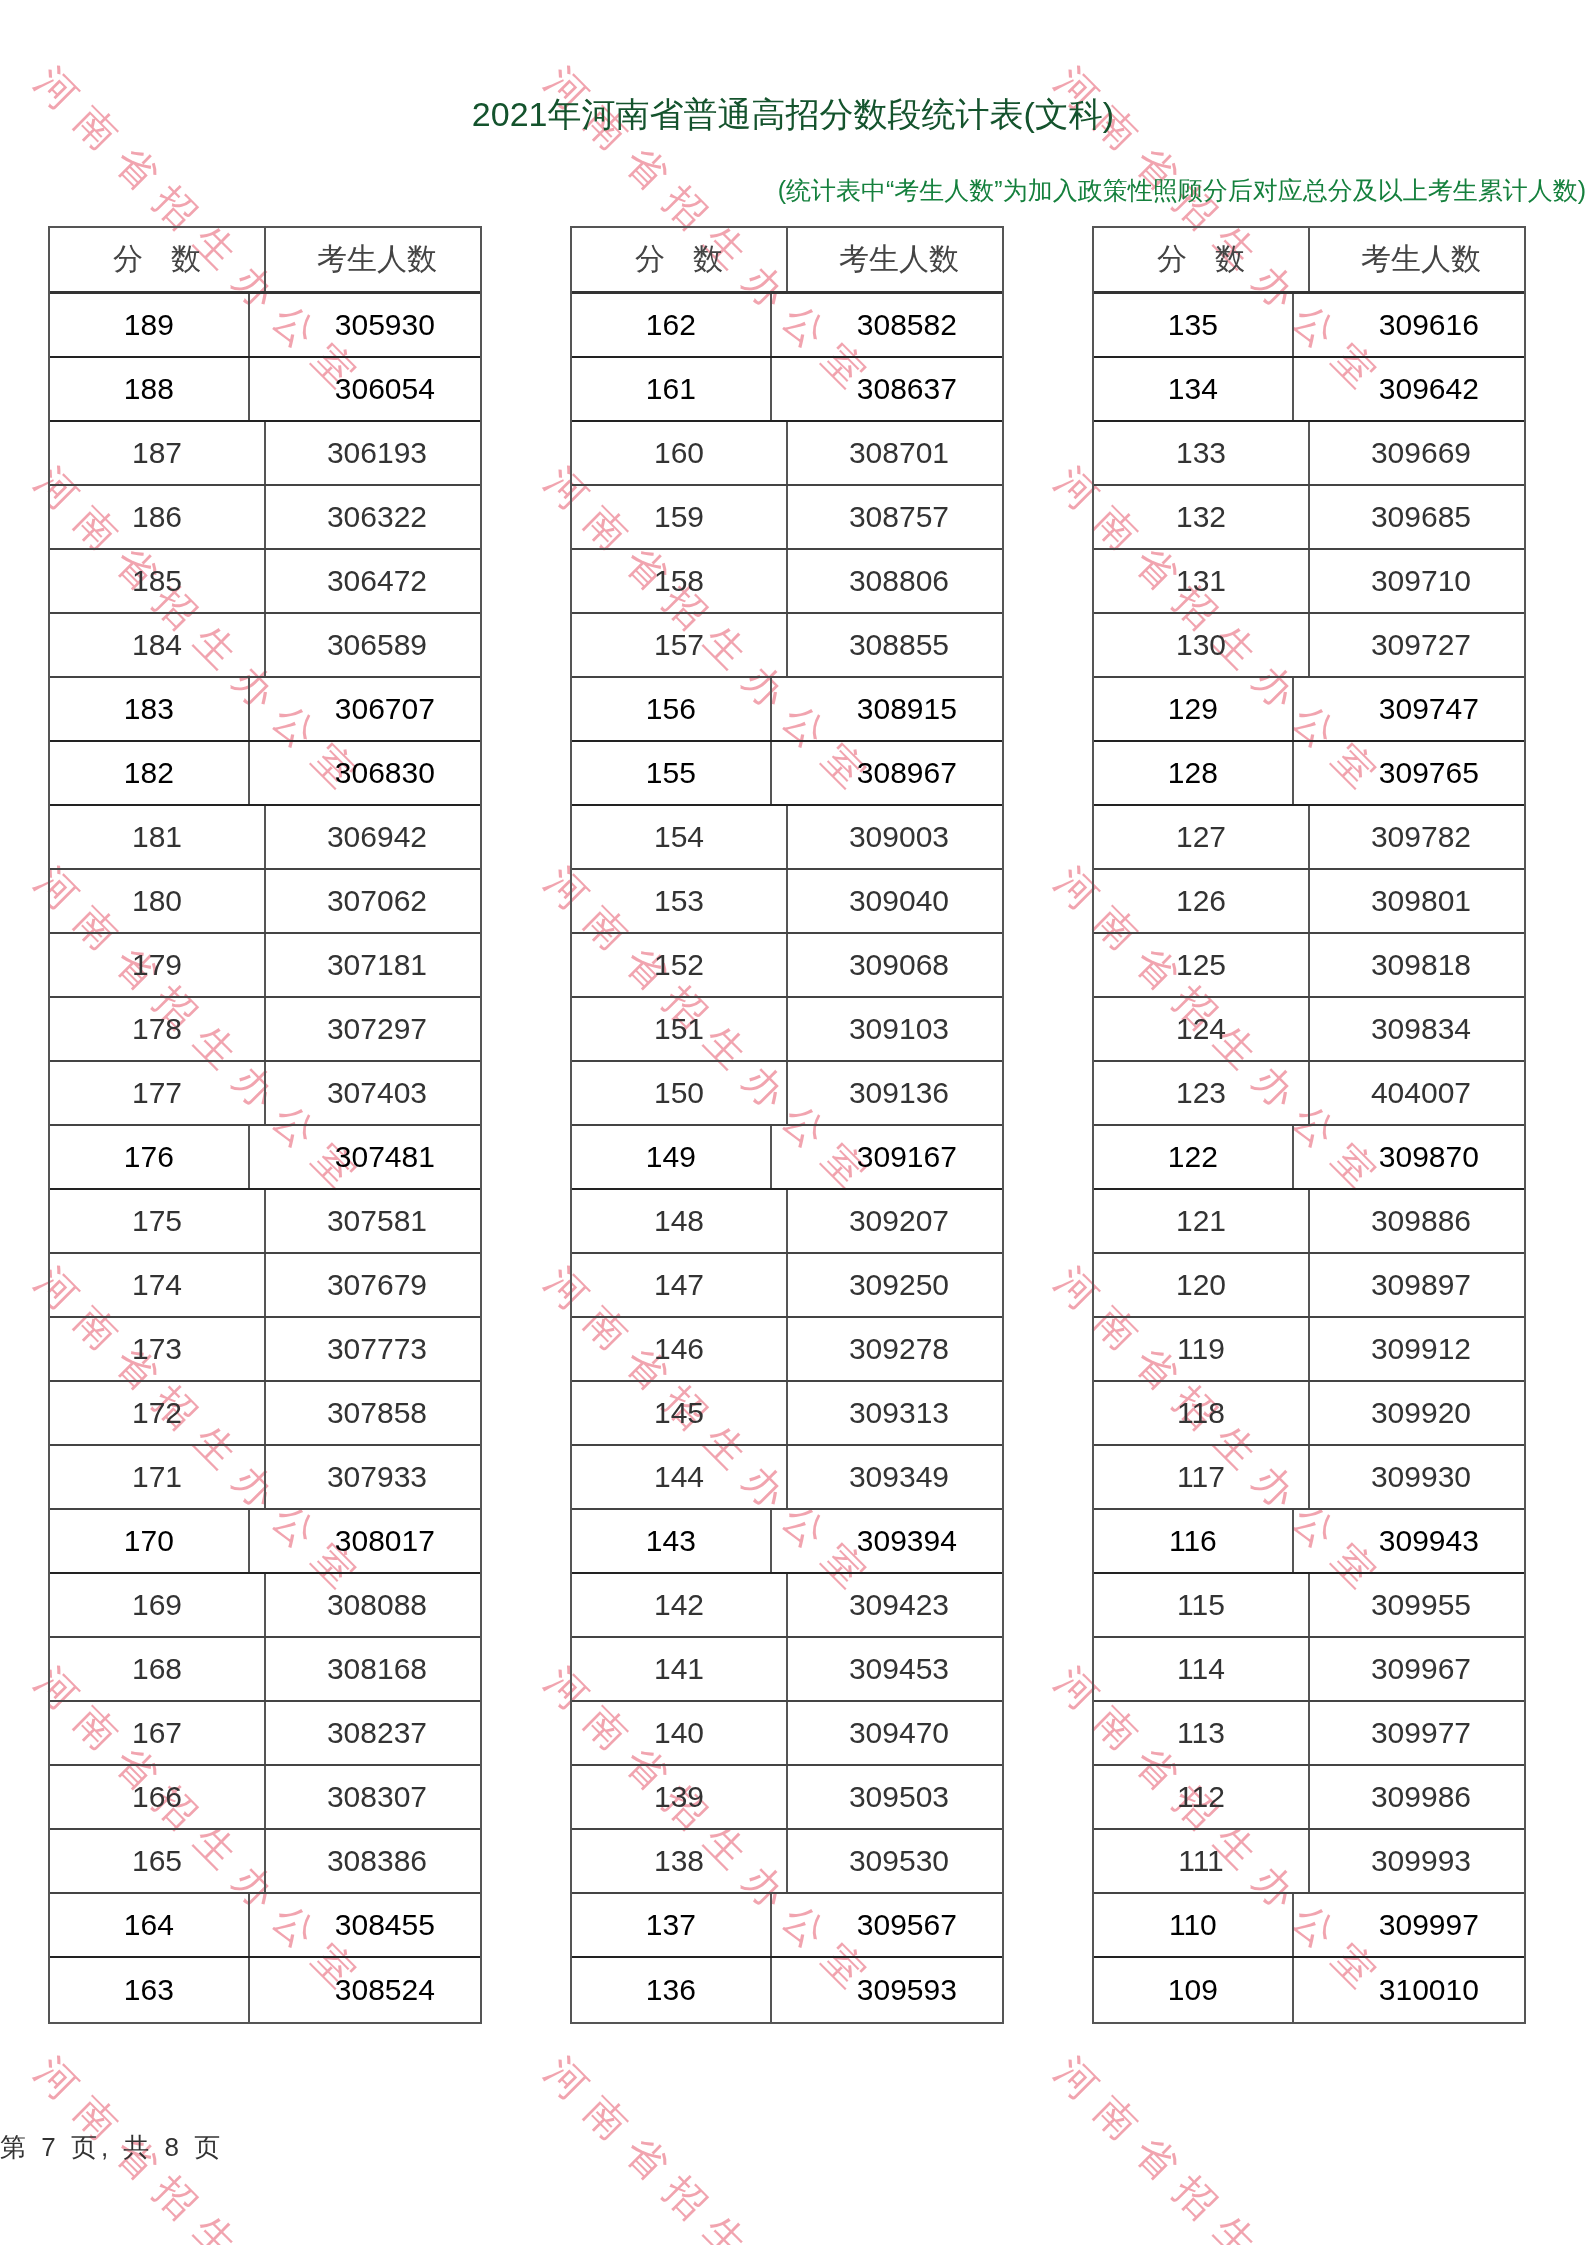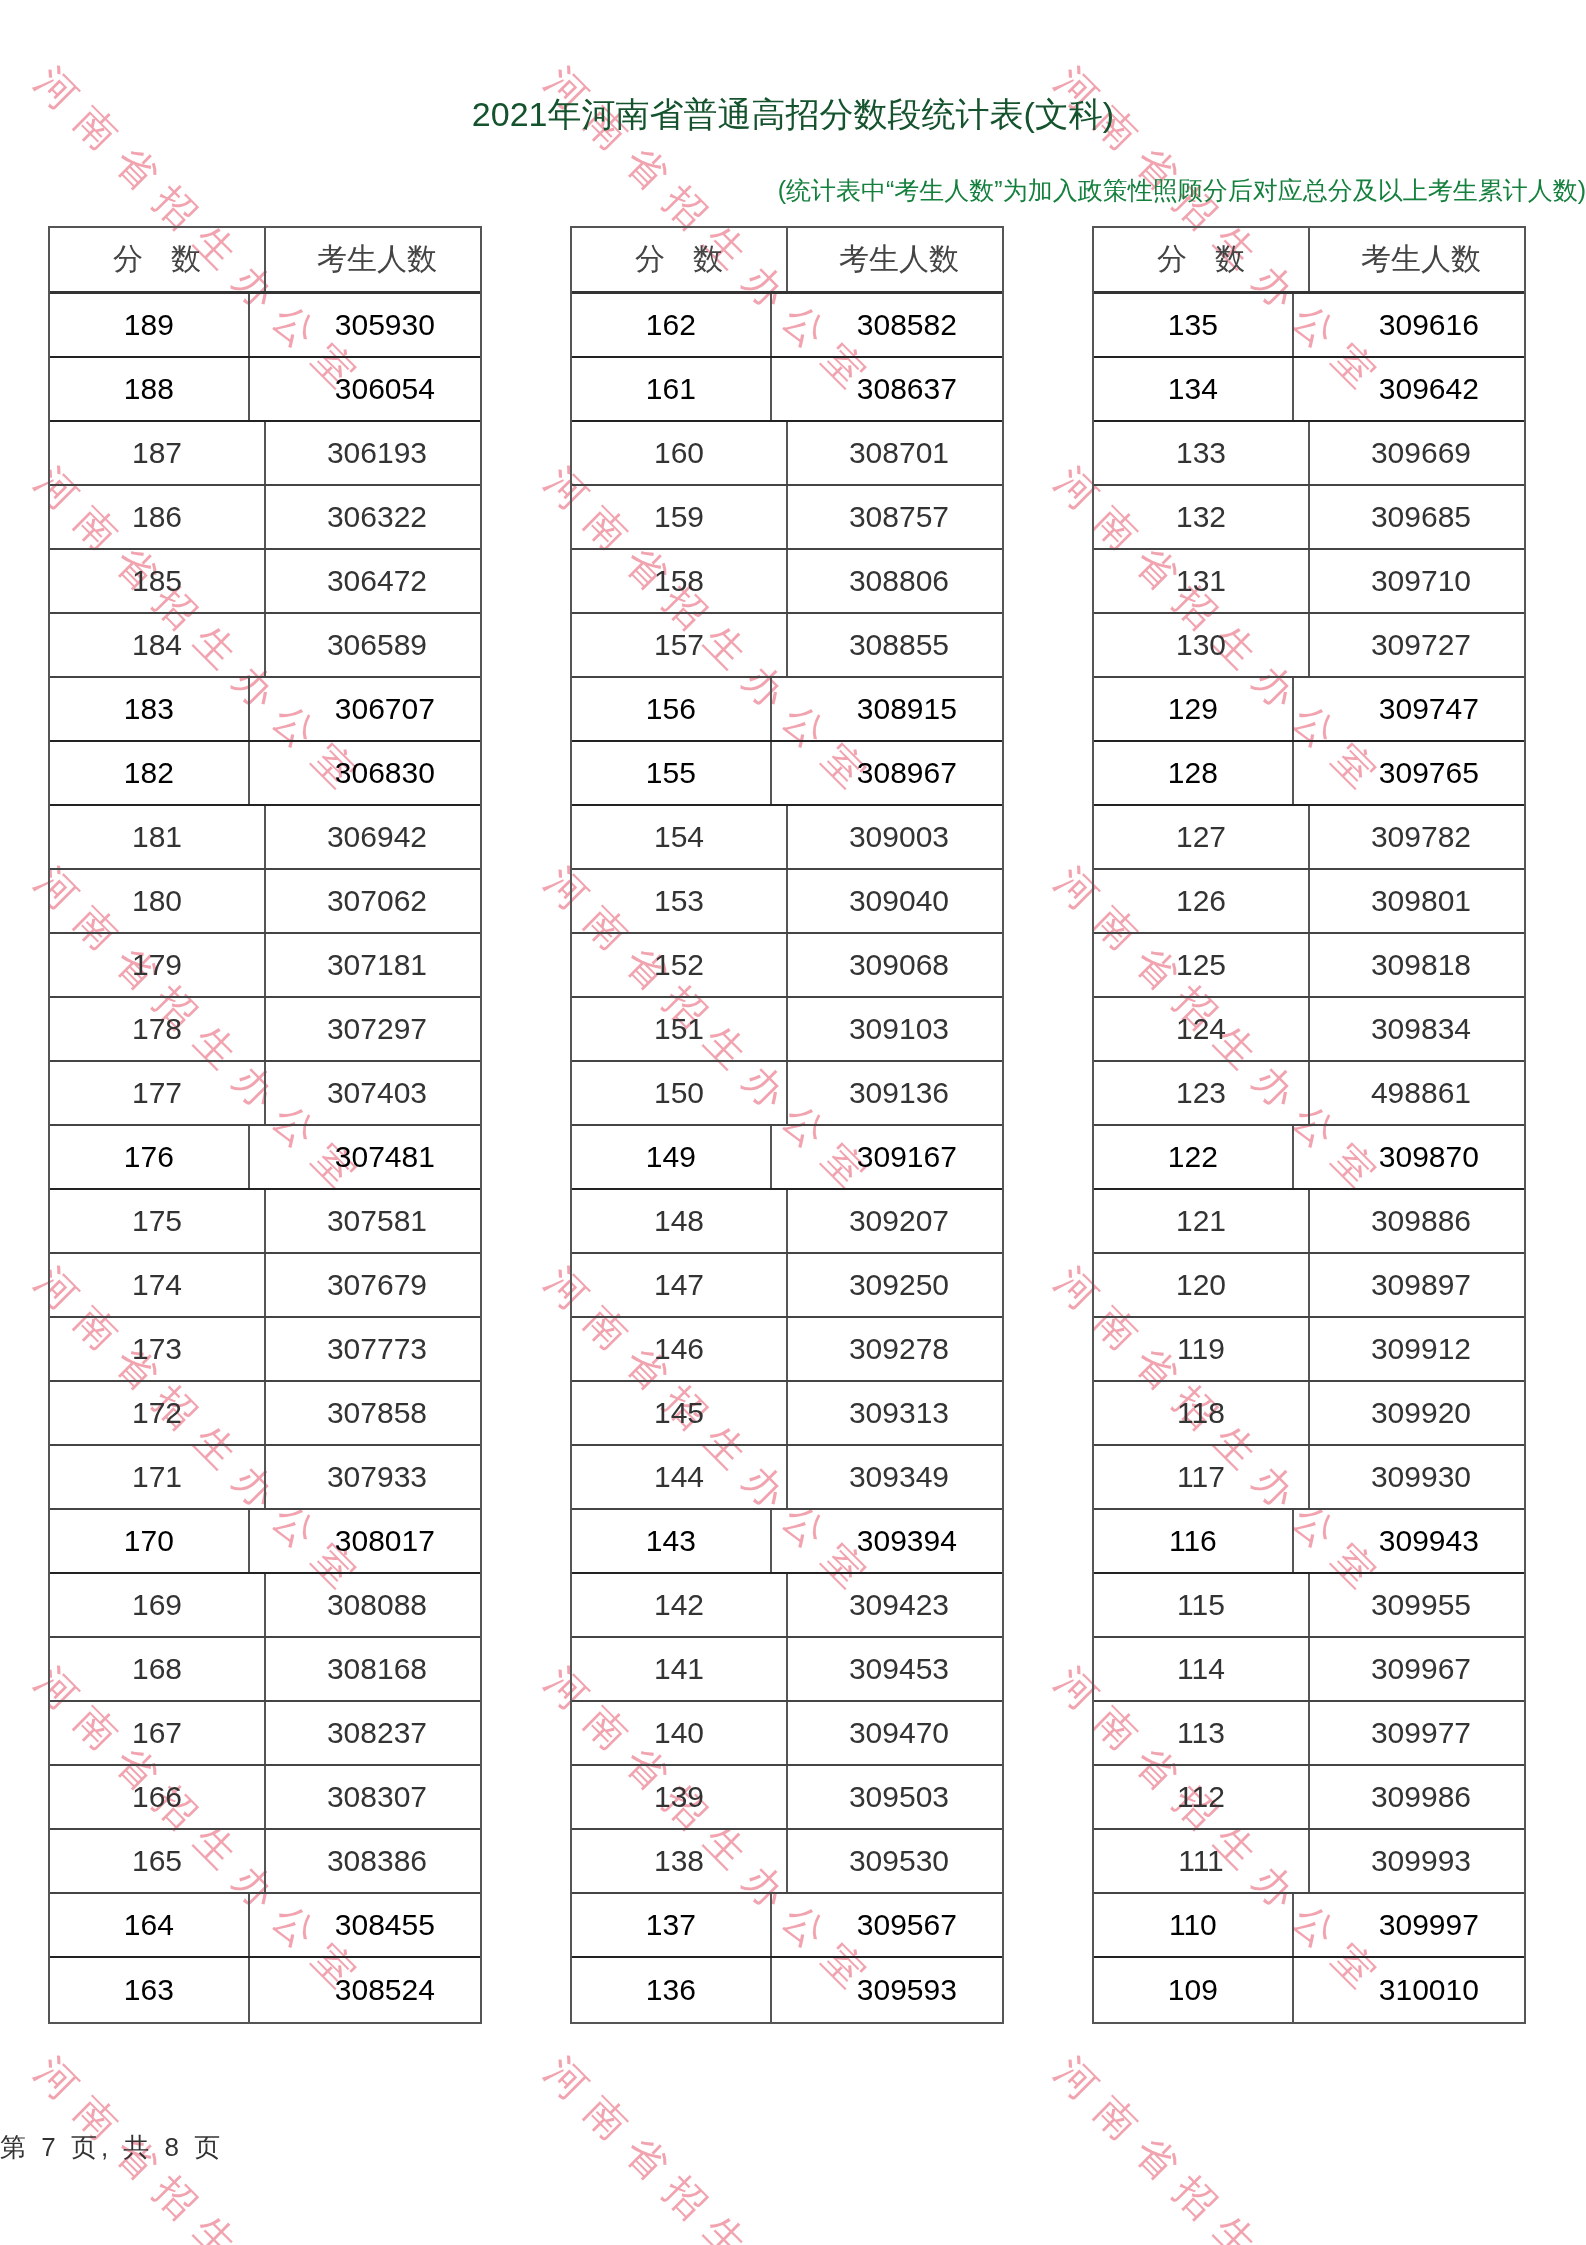--- a/index.html
+++ b/index.html
@@ -333,21 +333,21 @@
     <div class="row">
       <div class="cell score">125</div>
       <div class="cell count">309818</div>
     </div>
     <div class="row">
       <div class="cell score">124</div>
       <div class="cell count">309834</div>
     </div>
     <div class="row">
       <div class="cell score">123</div>
-      <div class="cell count">498861</div>
+      <div class="cell count">404007</div>
     </div>
     <div class="row bold">
       <div class="cell score">122</div>
       <div class="cell count">309870</div>
     </div>
     <div class="row">
       <div class="cell score">121</div>
       <div class="cell count">309886</div>
     </div>
     <div class="row">

